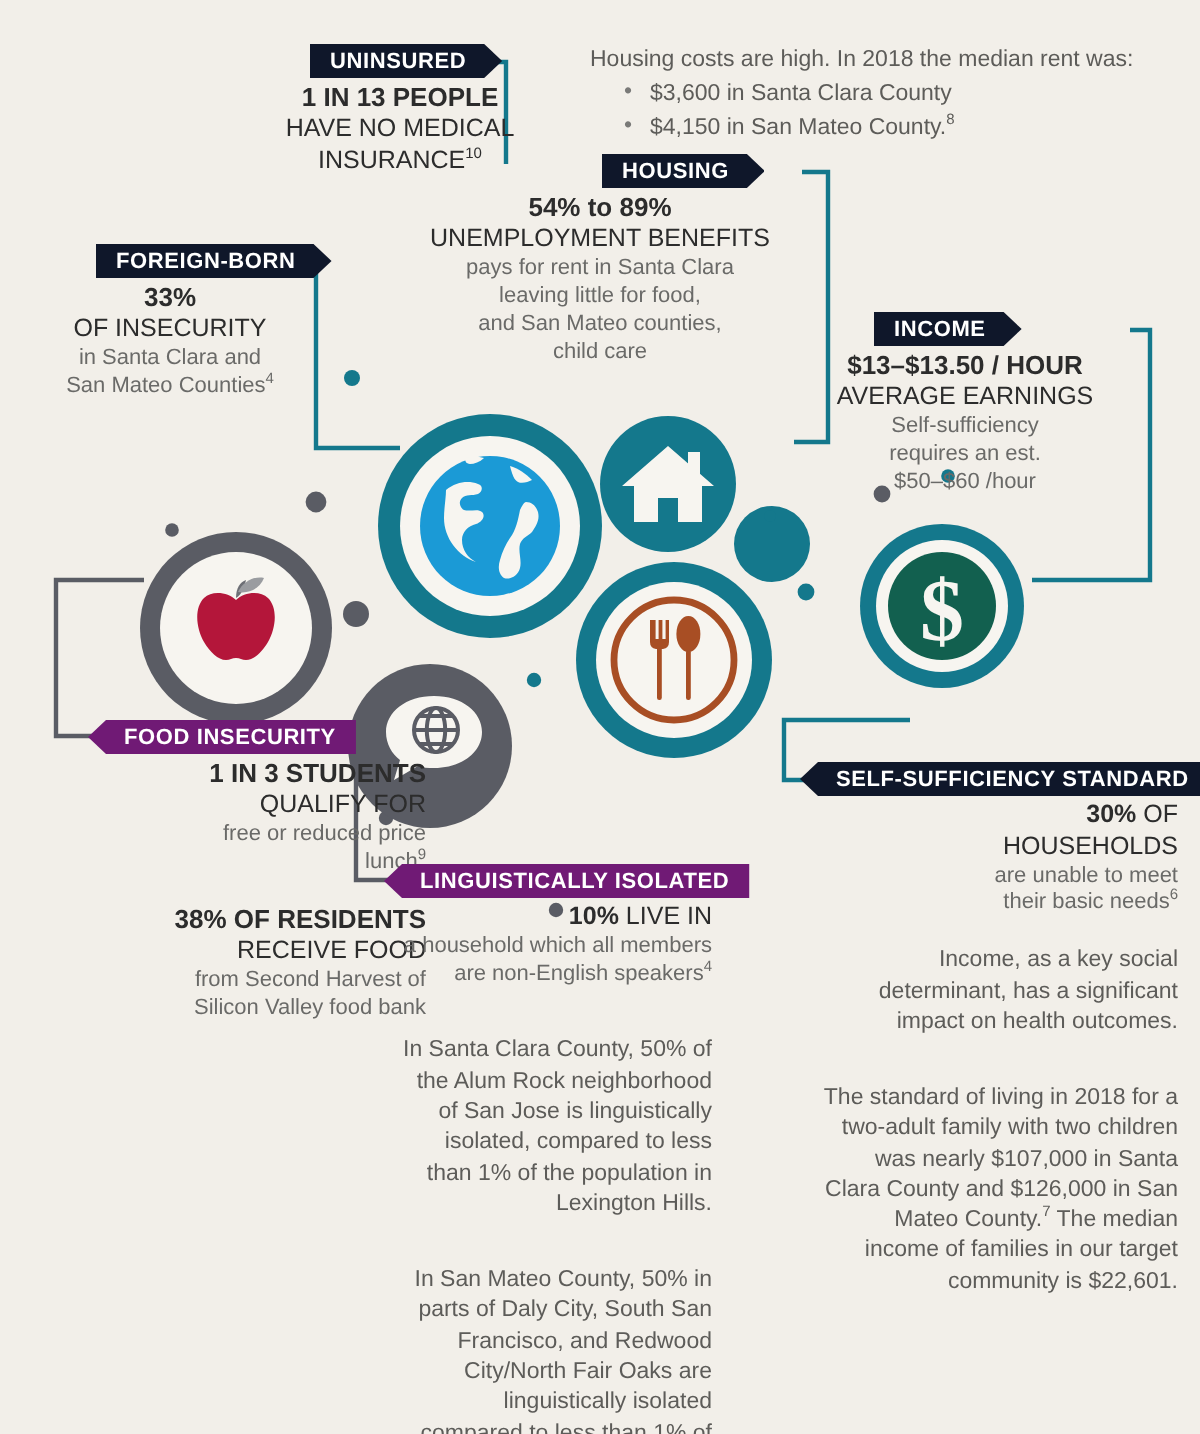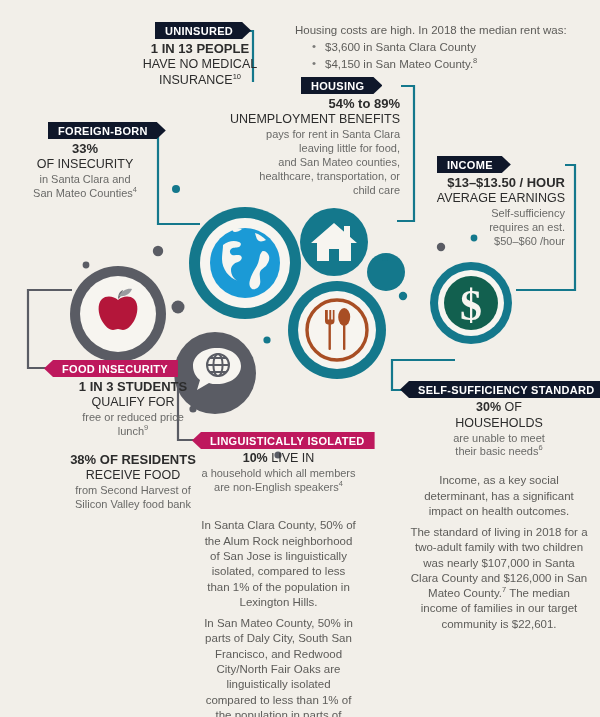--- a/index.html
+++ b/index.html
@@ -23,35 +23,35 @@
     height:17px;
     display:flex;align-items:center;
     color:#ffffff;
     font-size:11px;
     font-weight:bold;
     letter-spacing:.3px;
     white-space:nowrap;
     box-sizing:border-box;
   }
   .banner.teal{background:#0f172a;}
-  .banner.gray{background:#be185d;}
+  .banner.gray{background:#701a75;}
   .banner.pt-right{padding:0 18px 0 10px;
     clip-path:polygon(0 0, calc(100% - 9px) 0, 100% 50%, calc(100% - 9px) 100%, 0 100%);}
   .banner.pt-left{padding:0 10px 0 18px;
     clip-path:polygon(9px 0, 100% 0, 100% 100%, 9px 100%, 0 50%);}
 
   
   .blk{position:absolute;line-height:1.26;}
   .blk .hd{font-size:13px;font-weight:bold;color:#2c2c2c;}
   .blk .sub{font-size:12.5px;color:#2c2c2c;}
   .blk .body{font-size:11px;color:#6a6a68;}
-  .blk .para{font-size:11.5px;color:#5d5c59;margin-top:6px;line-height:1.33;}
+  .blk .para{font-size:11.5px;color:#5d5c59;margin-top:23px;line-height:1.33;}
   .ctr{text-align:center;}
-  .rgt{text-align:right;}
-  .lft{text-align:center;}
+  .rgt{text-align:center;}
+  .lft{text-align:right;}
   sup{font-size:7.5px;vertical-align:super;line-height:0;}
 
   
   #rentNote{position:absolute;left:295px;top:22px;width:290px;font-size:11.5px;color:#5d5c59;line-height:1.42;}
   #rentNote ul{margin:1px 0 0 0;padding-left:17px;list-style:none;}
   #rentNote li{position:relative;padding-left:13px;}
   #rentNote li:before{content:"•";position:absolute;left:0;top:-1px;color:#7a7a78;}
 
   
   .icon-wrap{position:absolute;border-radius:50%;}
@@ -197,21 +197,20 @@
     <div class="body"><span>San Mateo Counties</span><sup>4</sup></div>
   </div>
 
   <div class="banner teal pt-right" style="left:301px;top:77px;">HOUSING</div>
   <div class="blk rgt" style="left:200px;top:96px;width:200px;">
     <div class="hd">54% to 89%</div>
     <div class="sub">UNEMPLOYMENT BENEFITS</div>
     <div class="body">pays for rent in Santa Clara</div>
     <div class="body">leaving little for food,</div>
     <div class="body">and San Mateo counties,</div>
-    <div class="body">healthcare, transportation, or</div>
     <div class="body">child care</div>
   </div>
 
   <div class="banner teal pt-right" style="left:437px;top:156px;">INCOME</div>
   <div class="blk rgt" style="left:400px;top:175px;width:165px;">
     <div class="hd">$13–$13.50 / HOUR</div>
     <div class="sub">AVERAGE EARNINGS</div>
     <div class="body">Self-sufficiency</div>
     <div class="body">requires an est.</div>
     <div class="body">$50–$60 /hour</div>

